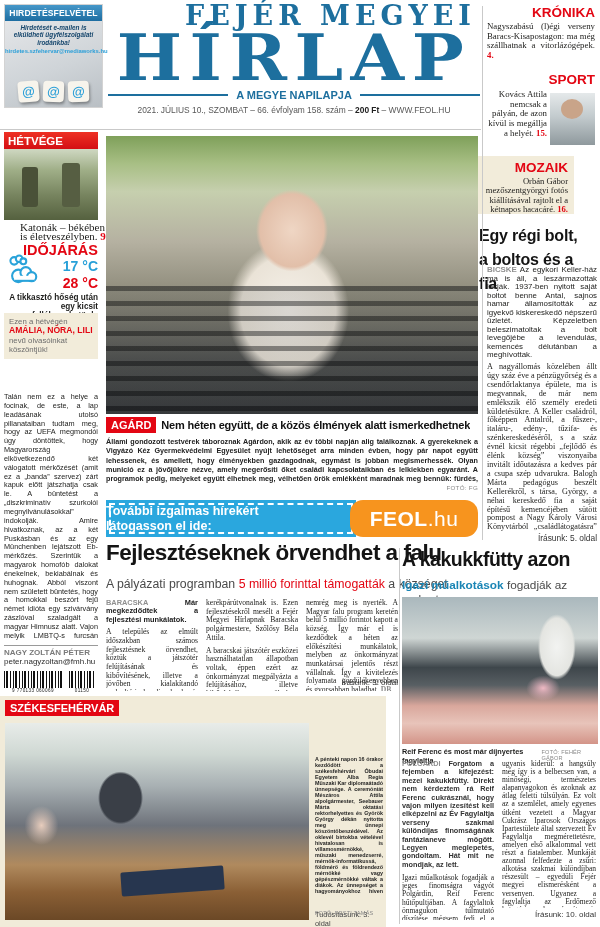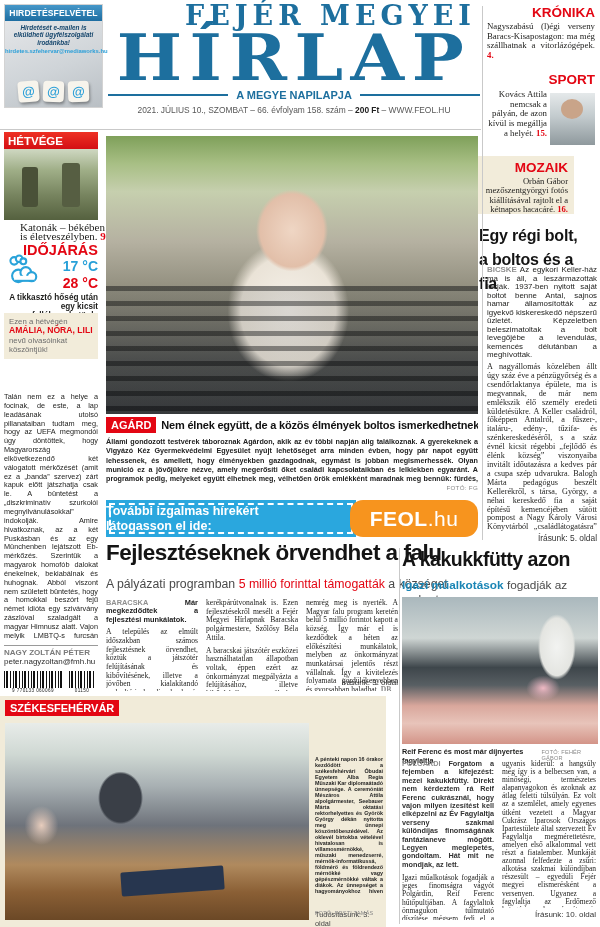--- a/index.html
+++ b/index.html
@@ -203,21 +203,21 @@
         <div class="bc-num">01150</div>
       </div>
   </div>
 
   <div class="abs main-photo">
       <div class="slats"></div>
     </div>
 
   <div class="abs agard-row">
     <span class="kicker">AGÁRD</span>
-    <span class="agard-head">Nem élnek együtt, de a közös élmények boltos ismerkedhetnek</span>
+    <span class="agard-head">Nem héten együtt, de a közös élmények alatt ismerkedhetnek</span>
   </div>
   <div class="abs agard-body"><span>Állami gondozott testvérek táboroznak Agárdon, akik az év többi napján alig találkoznak. A gyerekeknek a Vigyázó Kéz Gyermekvédelmi Egyesület nyújt lehetőséget arra minden évben, hogy pár napot együtt lehessenek, és amellett, hogy élményekben gazdagodnak, egymást is jobban megismerhessék. Olyan munició ez a jövőjükre nézve, amely megerősíti őket családi kapcsolataikban és lelkiekben egyaránt. A programok pedig, melyeket együtt élhetnek meg, vélhetően örök emlékként maradnak meg bennük: fürdés, fára mászás, kenuzás, kézműves-foglalkozások, kincskeresés és koncert teszi teljessé a gyerekek nyaralását a Velencei-tónál. </span></div>
   <div class="abs agard-credit">FOTÓ: FG</div>
 
   <div class="abs feol">
     <div class="feol-blue">
       <div class="feol-msg">
         <span>További izgalmas hírekért</span><br>
         <span>látogasson el ide:</span>
       </div>

